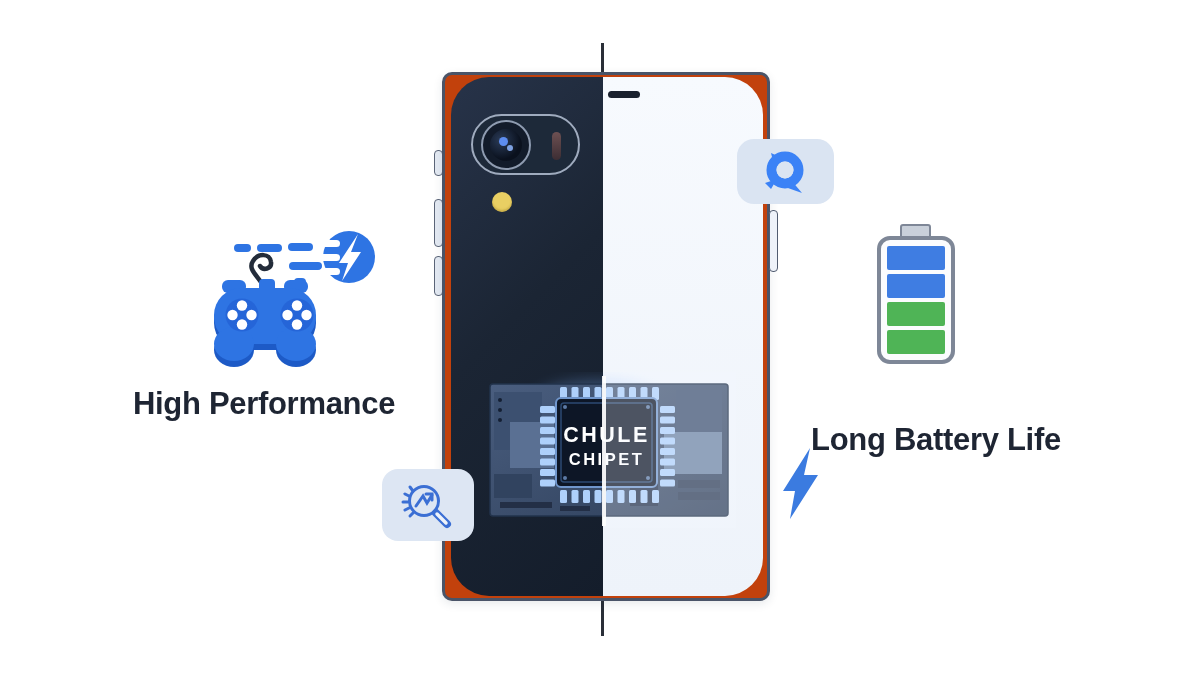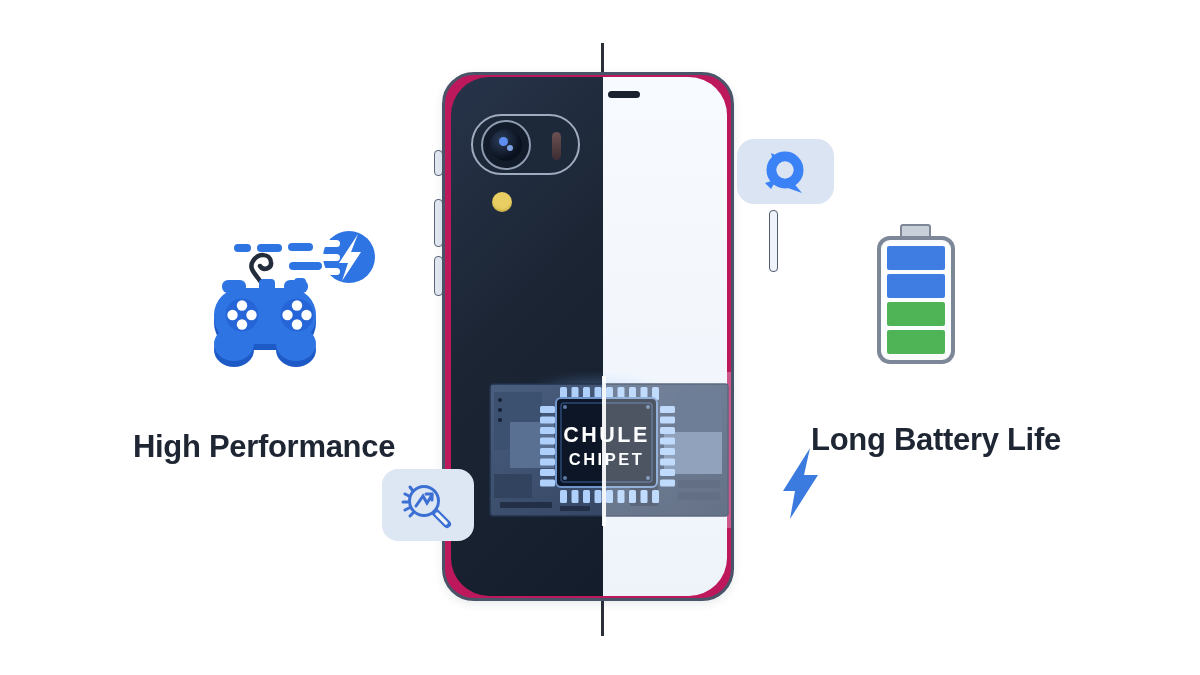--- a/index.html
+++ b/index.html
@@ -5,22 +5,22 @@
   * { margin:0; padding:0; box-sizing:border-box; }
   html,body { width:1200px; height:675px; }
   body { background:#ffffff; font-family:"Liberation Sans", sans-serif; position:relative; overflow:hidden; }
   .scene { position:absolute; left:0; top:0; width:1200px; height:675px; }
 
   .divider { position:absolute; width:3px; background:#2a2f38; z-index:0; }
   .divider.top { left:601px; top:43px; height:31px; }
   .divider.bottom { left:601px; top:601px; height:35px; }
 
   
-  .phone { position:absolute; left:442px; top:72px; width:292px; height:529px;
-           border:3px solid #4a5468; border-radius:32px; background:#be185d;
+  .phone { position:absolute; left:442px; top:72px; width:328px; height:529px;
+           border:3px solid #4a5468; border-radius:10px; background:#c2410c;
            overflow:hidden; z-index:2; box-shadow:0 3px 10px rgba(30,45,70,0.10); }
   .phone-left  { position:absolute; left:6px; top:2px; bottom:2px; width:152px;
                  border-radius:38px 0 0 38px;
                  background:linear-gradient(135deg,#273349 0%,#1b2534 45%,#141d2b 100%); }
   .phone-right { position:absolute; left:158px; right:4px; top:2px; bottom:2px;
                  border-radius:0 38px 38px 0;
                  background:linear-gradient(180deg,#f7fafe 0%,#eef3fa 100%); }
   .camera-pill { position:absolute; left:26px; top:39px; width:109px; height:61px;
                  border:2.5px solid #9fabbe; border-radius:31px; background:#1d2939; }
   .lens-outer { position:absolute; left:8px; top:4px; width:50px; height:50px; border-radius:50%;
@@ -42,21 +42,21 @@
   .side-btn { position:absolute; background:#e4eaf3; border:1.5px solid #5b6578; border-radius:4px; }
   .btn-l1 { left:434px; top:150px; width:9px; height:26px; z-index:1; }
   .btn-l2 { left:434px; top:199px; width:9px; height:48px; z-index:1; }
   .btn-l3 { left:434px; top:256px; width:9px; height:40px; z-index:1; }
   .btn-r  { left:769px; top:210px; width:9px; height:62px; z-index:3; background:#eef2f9; border-color:#515c70; }
 
   
   .perf-svg { position:absolute; left:200px; top:218px; width:190px; height:160px; z-index:1; }
   .feature-label { position:absolute; width:300px; text-align:center; top:386px;
                    font-size:31px; line-height:36px; font-weight:bold; color:#1e2533; letter-spacing:-0.3px; }
-  .label-left { left:114px;margin-top:43px; }
+  .label-left { left:114px; }
   .label-right { left:786px;margin-top:36px; }
 
   .battery { position:absolute; left:877px; top:222px; width:78px; height:142px; z-index:1; }
   .battery-tip { position:absolute; left:23px; top:2px; width:31px; height:16px;
                  background:#c9d0da; border:2px solid #7e8797; border-radius:3px; }
   .battery-body { position:absolute; left:0; right:0; top:14px; bottom:0;
                   background:#fbfcfe; border:4px solid #7e8797; border-radius:13px; }
   .battery-cells { position:absolute; inset:6px; display:flex; flex-direction:column; gap:4px; }
   .cell { flex:1; border-radius:2px; }
   .cell.blue  { background:#3f7de2; }

